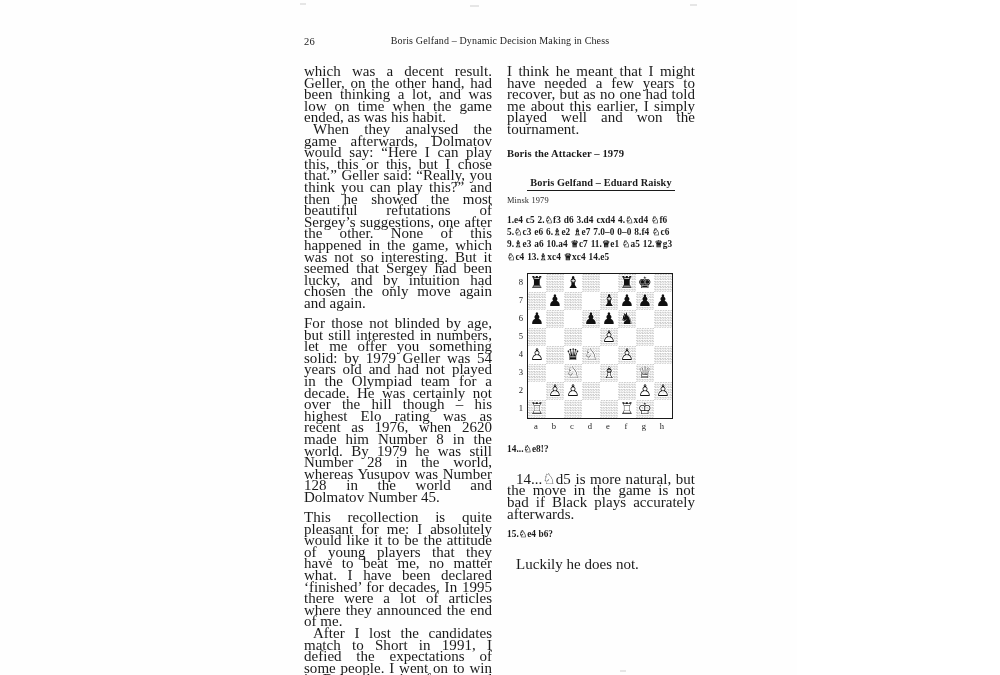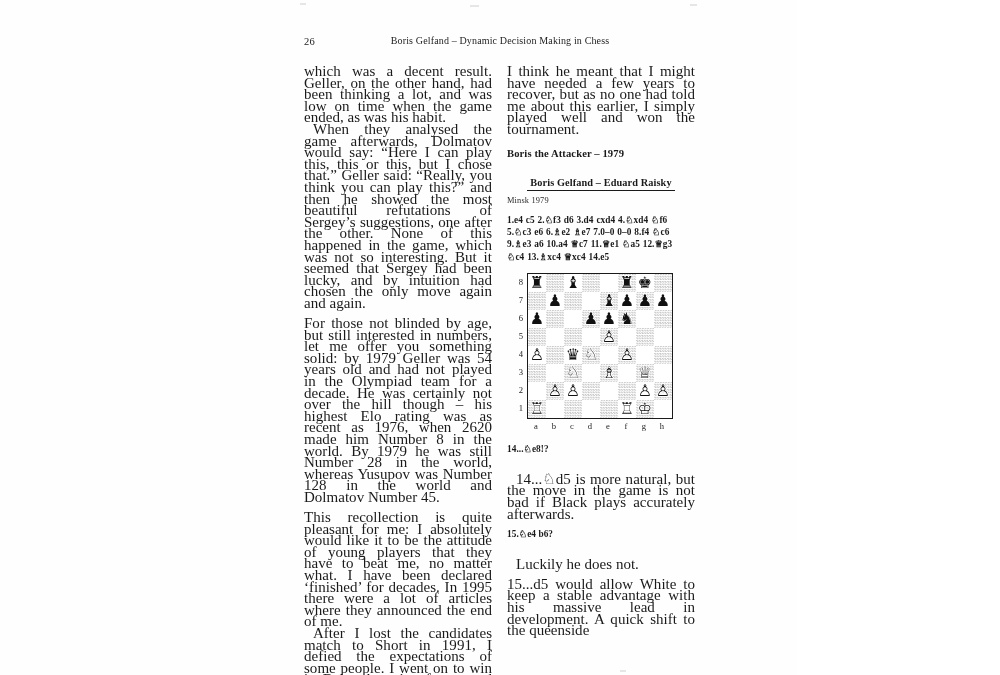--- a/index.html
+++ b/index.html
@@ -404,21 +404,20 @@
             </div>
           </div>
         </div>
 
         <div class="movehead">14...♘e8!?</div>
         <p class="note">14...♘d5 is more natural, but the move in the game is not bad if Black plays accurately afterwards.</p>
 
         <div class="movehead">15.♘e4 b6?</div>
         <p class="note">Luckily he does not.</p>
 
-        <p class="gap">15...d5 would allow White to keep a stable advantage with his massive lead in development. A quick shift to the queenside</p>
 
       </div>
     </div>
   </div>
 
   <div class="edge-noise" style="left:300px;  top:3px;  width:6px;  height:2px;"></div>
   <div class="edge-noise" style="left:470px;  top:5px;  width:9px;  height:2px;"></div>
   <div class="edge-noise" style="left:690px;  top:4px;  width:7px;  height:2px;"></div>
   <div class="edge-noise" style="left:420px;  top:668px; width:8px;  height:2px;"></div>
   <div class="edge-noise" style="left:620px;  top:670px; width:6px;  height:2px;"></div>

